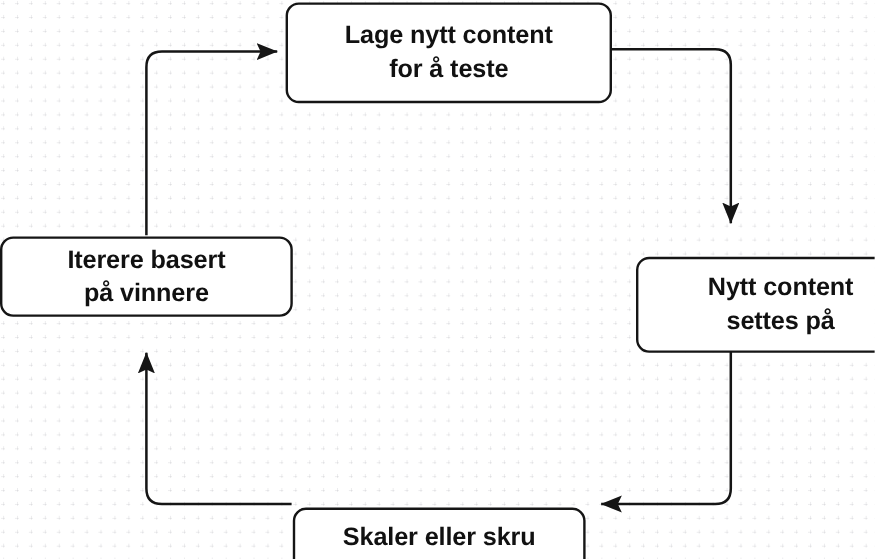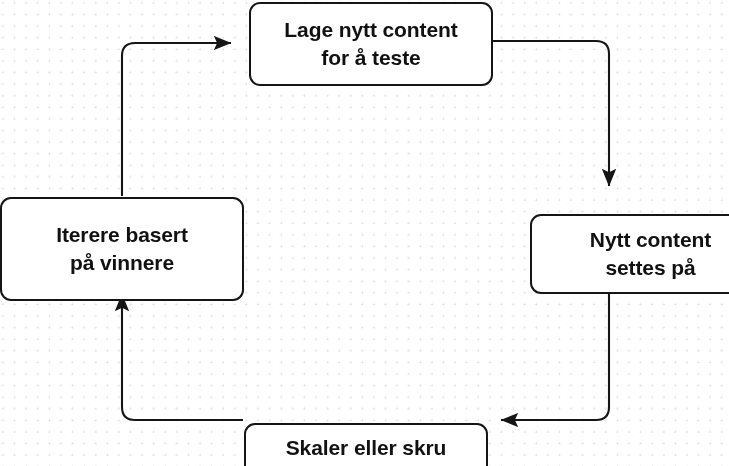--- a/index.html
+++ b/index.html
@@ -53,24 +53,24 @@
   }
   .node-label {
     font-size: 21px;
     font-weight: bold;
     color: #111111;
     line-height: 1.33;
     letter-spacing: -0.1px;
     white-space: pre-line;
     padding: 0 8px;
   }
-  #node-create  { left: 249px; top: 2px;   width: 244px; height: 84px; }
+  #node-create  { left: 238px; top: 2px;   width: 272px; height: 84px; }
   #node-live    { left: 487px; top: 214px; width: 241px; height: 80px; margin-left: 43px; }
   #node-scale   { left: 244px; top: 388px; width: 244px; height: 77px; margin-top: 35px; }
-  #node-iterate { left: 0px;   top: 197px; width: 244px; height: 104px; }
+  #node-iterate { left: 0px;   top: 197px; width: 244px; height: 67px; }
 </style>
 </head>
 <body>
 
 <div id="canvas">
 
   <div id="dot-mask"></div>
 
   <svg id="edges" viewBox="0 0 729 466" xmlns="http://www.w3.org/2000/svg">
     <defs>

